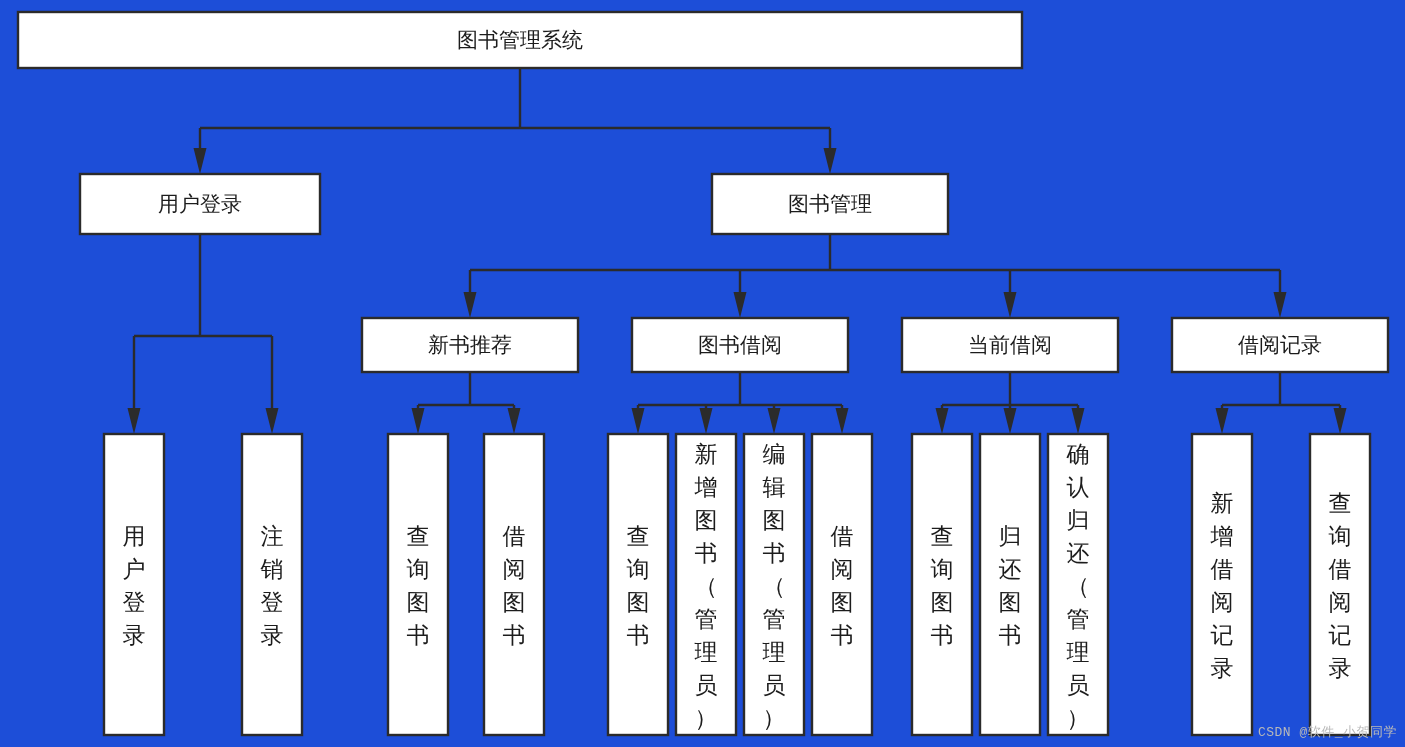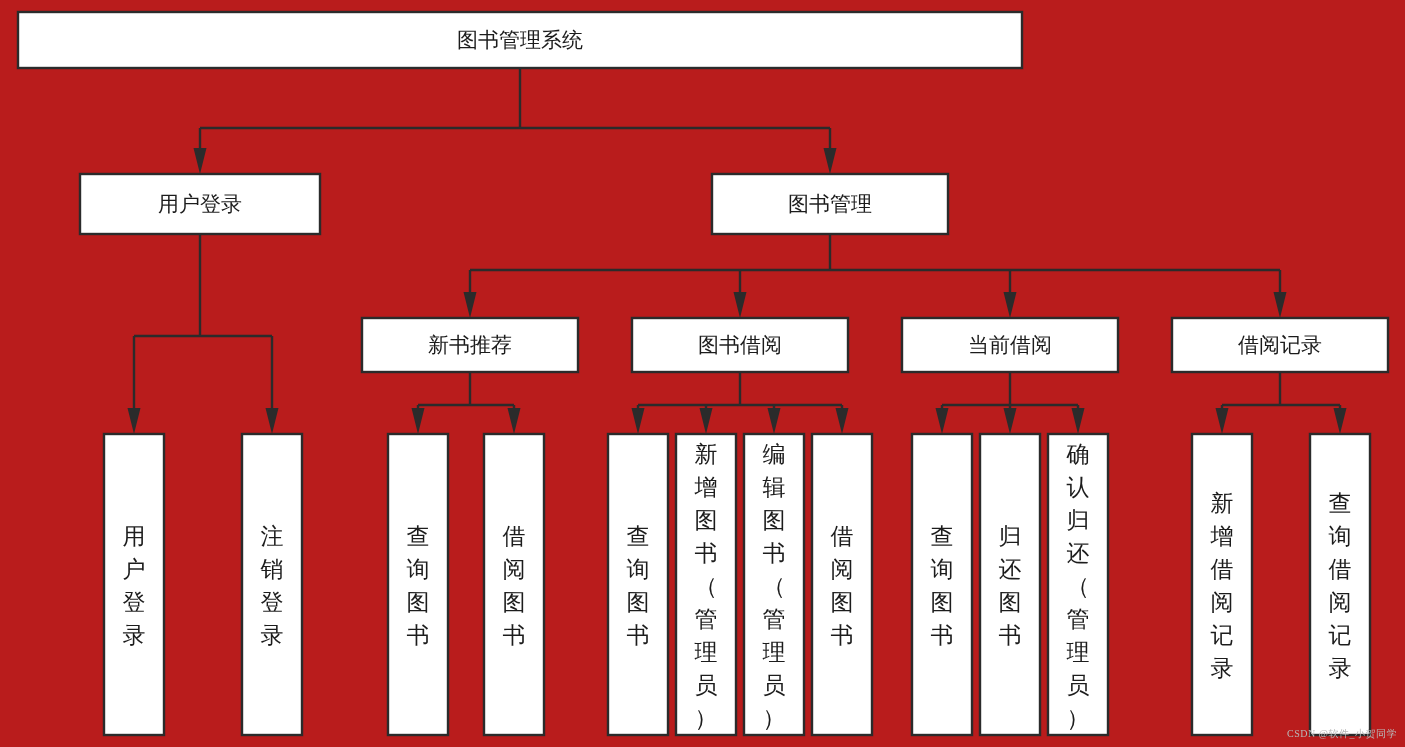--- a/index.html
+++ b/index.html
@@ -10,21 +10,21 @@
   body {
     width: 1405px;
     height: 747px;
     font-family: "DejaVu Sans", "Liberation Sans", sans-serif;
     overflow: hidden;
   }
   #diagram-root {
     position: relative;
     width: 1405px;
     height: 747px;
-    background: #b91c1c;
+    background: #1d4ed8;
   }
   svg#tree-svg {
     position: absolute;
     left: 0;
     top: 0;
     width: 1405px;
     height: 747px;
     display: block;
   }
   .node-box {
@@ -51,22 +51,22 @@
     fill: none;
   }
   .arrow-head {
     fill: #2b2b2b;
     stroke: none;
   }
   .watermark {
     position: absolute;
     right: 8px;
     bottom: 6px;
-    font-family: Liberation Serif, serif;
-    font-size: 10px;
+    font-family: Liberation Mono, monospace;
+    font-size: 13px;
     color: #b9b9b9;
     white-space: nowrap;
     letter-spacing: 0.5px;
   }
 </style>
 </head>
 <body>
 
 <div id="diagram-root">
   <svg id="tree-svg" viewBox="0 0 1405 747">

